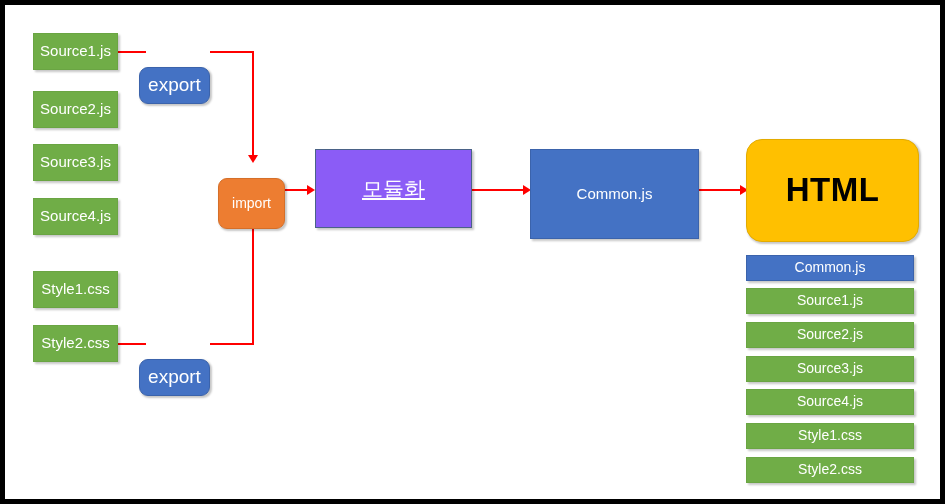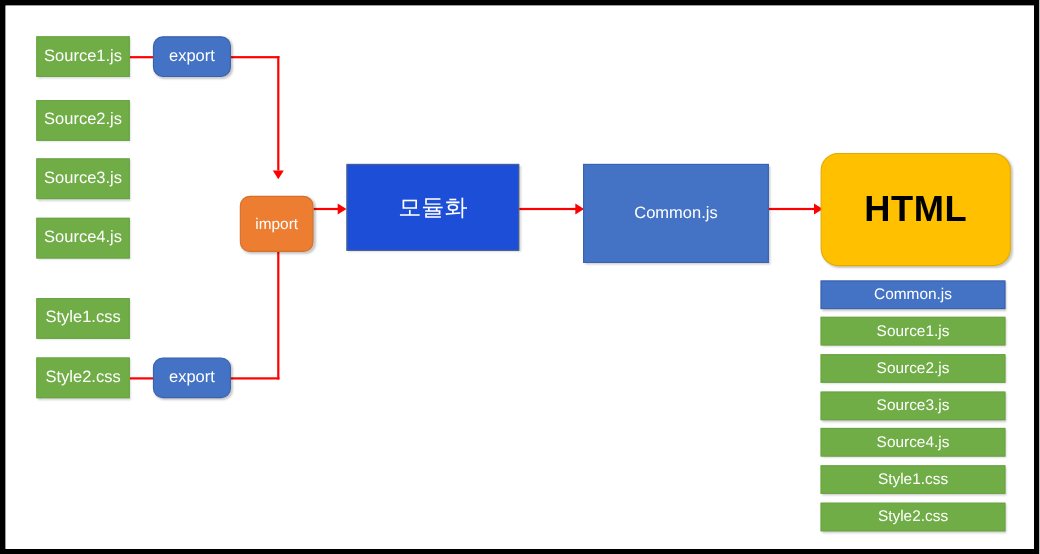--- a/index.html
+++ b/index.html
@@ -47,39 +47,41 @@
     border: 1px solid #6aa543;
     font-size: 15px;
     box-shadow: 1.5px 1.5px 2px rgba(0,0,0,0.22);
   }
 
   
   .node.export-pill {
     background: #4472C4;
     border: 1px solid #3b63ab;
     border-radius: 9px;
-    font-size: 15px;
-    box-shadow: 1.5px 1.5px 2px rgba(0,0,0,0.22);
+    font-size: 19px;
+    box-shadow: 1.5px 1.5px 2px rgba(0,0,0,0.22);
+    margin-top: 34px;
   }
 
   
   .node.import-pill {
     background: #ED7D31;
     border: 1px solid #d56f29;
     border-radius: 9px;
     font-size: 14px;
     box-shadow: 1.5px 1.5px 2px rgba(0,0,0,0.22);
   }
 
   
   .node.dark-box {
-    background: #1d4ed8;
+    background: #8b5cf6;
     border: 1px solid #4a6287;
     font-size: 21px;
     box-shadow: 1.5px 1.5px 2px rgba(0,0,0,0.22);
+    text-decoration: underline;
   }
 
   
   .node.blue-box {
     background: #4472C4;
     border: 1px solid #3b63ab;
     font-size: 15px;
     box-shadow: 1.5px 1.5px 2px rgba(0,0,0,0.22);
   }
 

